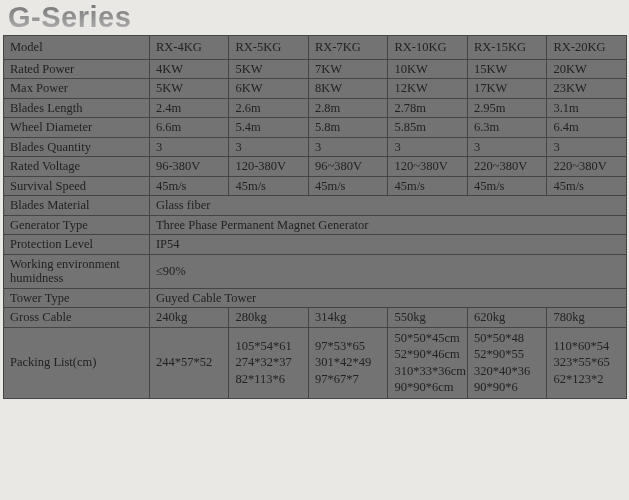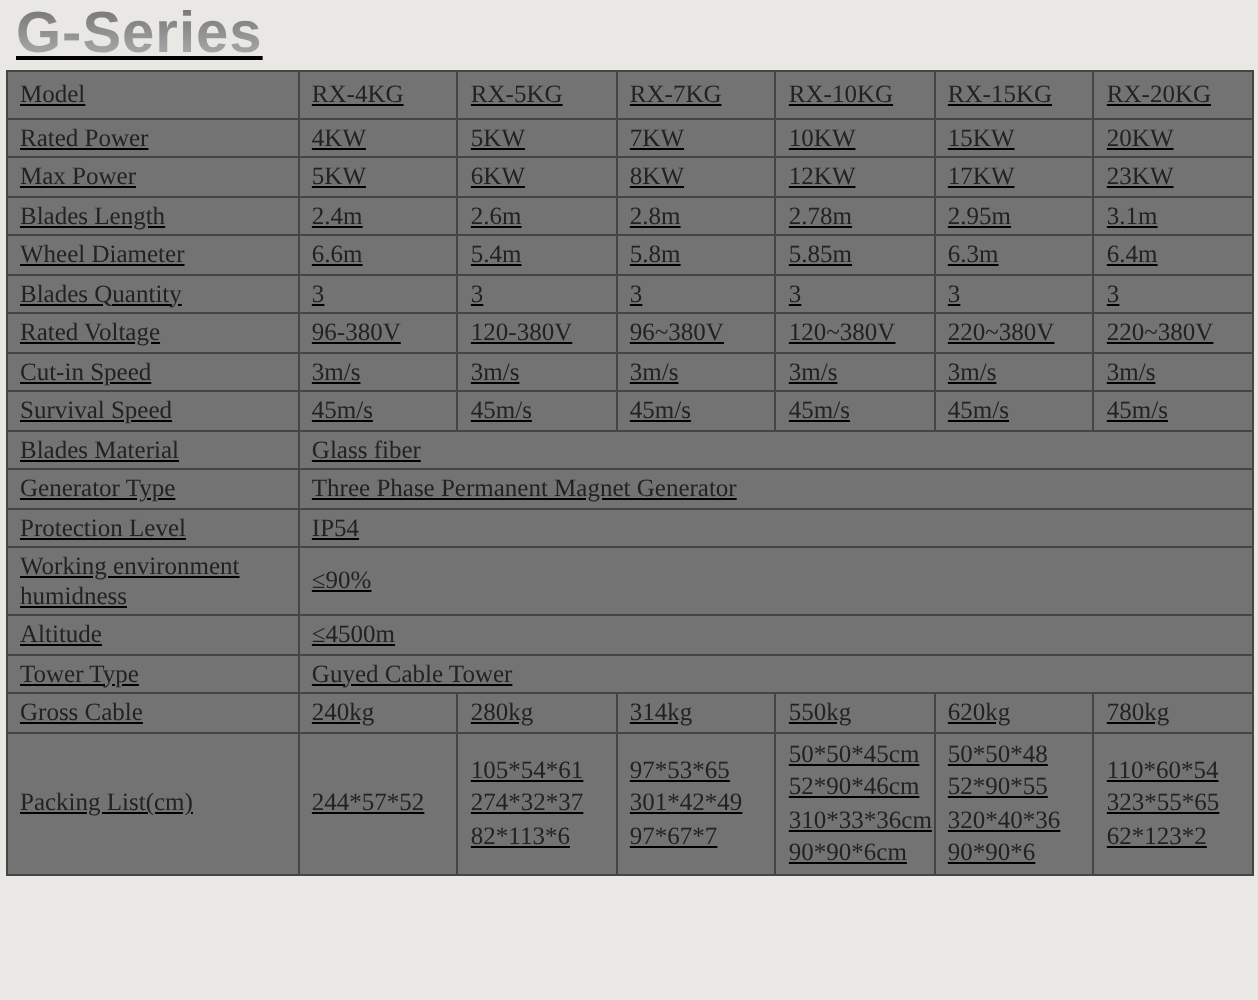--- a/index.html
+++ b/index.html
@@ -3,21 +3,21 @@
 <meta charset="utf-8">
 <style>
   html, body { margin: 0; padding: 0; }
   body {
     width: 629px;
     height: 500px;
     background: #e9e8e5;
     overflow: hidden;
     font-family: "Liberation Serif", serif;
   }
-  .page { width: 629px; height: 500px; position: relative; text-decoration: underline; }
+  .page { width: 629px; height: 500px; position: relative; }
   .title {
     margin: 0;
     padding: 1px 0 1px 8px;
     font-family: "Liberation Sans", sans-serif;
     font-weight: bold;
     font-size: 29px;
     line-height: 33px;
     letter-spacing: 0.5px;
     background: linear-gradient(#6f6f6f, #b8b8b8);
     -webkit-background-clip: text;
@@ -119,29 +119,20 @@
         <tr data-name="spec-row">
           <td data-name="row-label-cell">Rated Voltage</td>
           <td data-name="value-cell">96-380V</td>
           <td data-name="value-cell">120-380V</td>
           <td data-name="value-cell">96~380V</td>
           <td data-name="value-cell">120~380V</td>
           <td data-name="value-cell">220~380V</td>
           <td data-name="value-cell">220~380V</td>
         </tr>
         <tr data-name="spec-row">
-          <td data-name="row-label-cell">Cut-in Speed</td>
-          <td data-name="value-cell">3m/s</td>
-          <td data-name="value-cell">3m/s</td>
-          <td data-name="value-cell">3m/s</td>
-          <td data-name="value-cell">3m/s</td>
-          <td data-name="value-cell">3m/s</td>
-          <td data-name="value-cell">3m/s</td>
-        </tr>
-        <tr data-name="spec-row">
           <td data-name="row-label-cell">Survival Speed</td>
           <td data-name="value-cell">45m/s</td>
           <td data-name="value-cell">45m/s</td>
           <td data-name="value-cell">45m/s</td>
           <td data-name="value-cell">45m/s</td>
           <td data-name="value-cell">45m/s</td>
           <td data-name="value-cell">45m/s</td>
         </tr>
         <tr data-name="spec-row">
           <td data-name="row-label-cell">Blades Material</td>
@@ -151,24 +142,20 @@
           <td data-name="row-label-cell">Generator Type</td>
           <td colspan="6" data-name="span-value-cell">Three Phase Permanent Magnet Generator</td>
         </tr>
         <tr data-name="spec-row">
           <td data-name="row-label-cell">Protection Level</td>
           <td colspan="6" data-name="span-value-cell">IP54</td>
         </tr>
         <tr data-name="spec-row">
           <td data-name="row-label-cell">Working environment humidness</td>
           <td colspan="6" data-name="span-value-cell">≤90%</td>
-        </tr>
-        <tr data-name="spec-row">
-          <td data-name="row-label-cell">Altitude</td>
-          <td colspan="6" data-name="span-value-cell">≤4500m</td>
         </tr>
         <tr data-name="spec-row">
           <td data-name="row-label-cell">Tower Type</td>
           <td colspan="6" data-name="span-value-cell">Guyed Cable Tower</td>
         </tr>
         <tr data-name="spec-row">
           <td data-name="row-label-cell">Gross Cable</td>
           <td data-name="value-cell">240kg</td>
           <td data-name="value-cell">280kg</td>
           <td data-name="value-cell">314kg</td>

